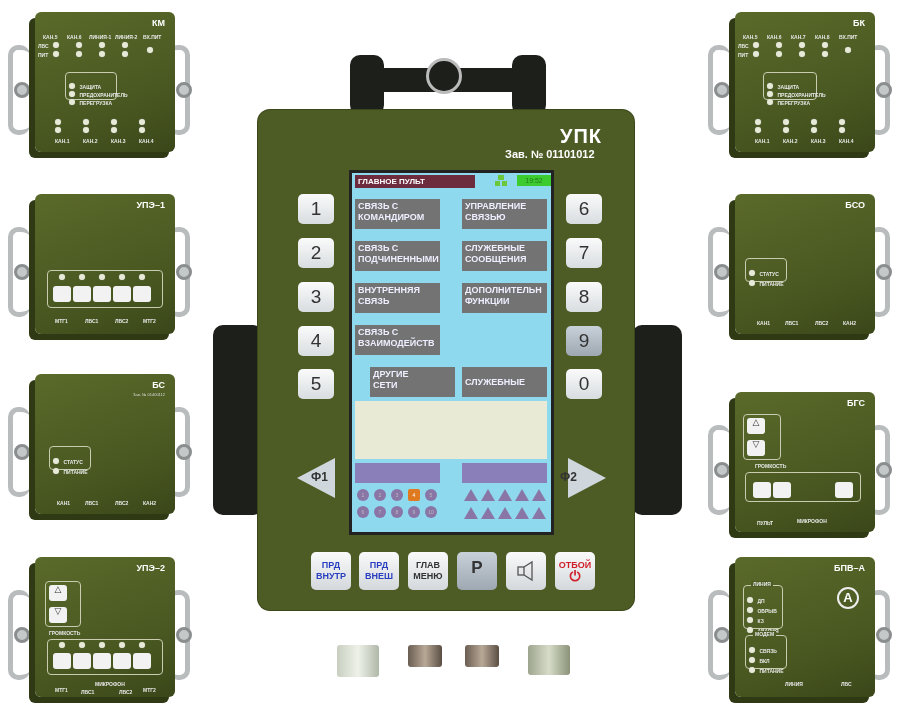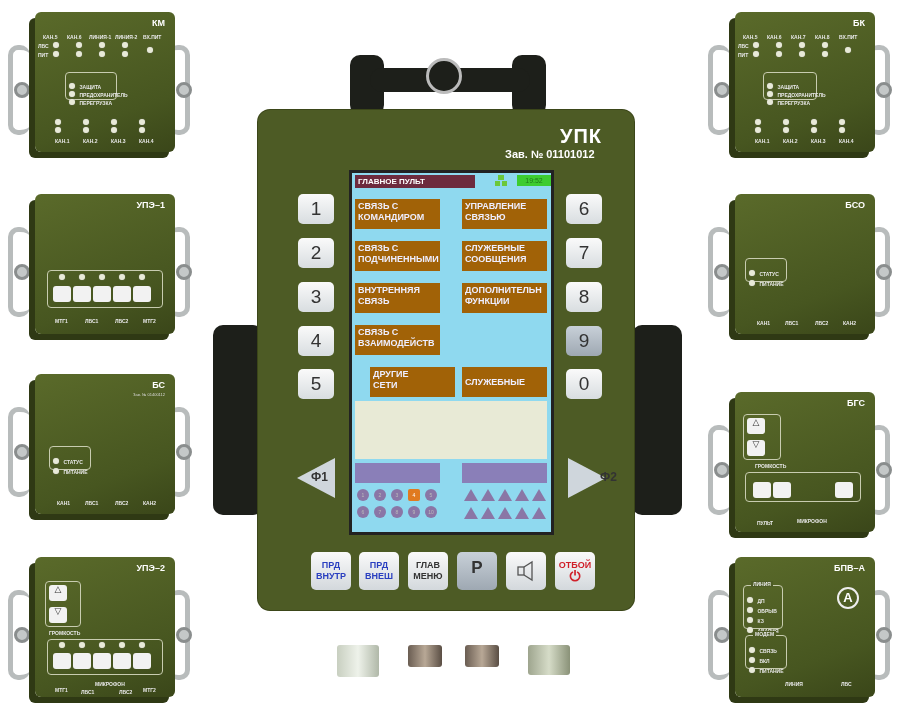--- a/index.html
+++ b/index.html
@@ -14,21 +14,21 @@
 .mod .sn{position:absolute;right:10px;top:18px;color:#ddd;font-size:4px}
 .lbl{position:absolute;color:#e8e8e8;font-size:5px;font-weight:bold}
 .led{display:inline-block;width:6px;height:6px;border-radius:50%;background:#e8ead8;box-shadow:0 0 1px #999}
 .panel{position:absolute;border:1px solid #c8ccb0;border-radius:4px}
 .mbtn{position:absolute;width:18px;height:16px;background:#f2f2f2;border-radius:3px;font-size:3px;color:#333;text-align:center;line-height:8px}
 .ctr{position:absolute;left:258px;top:110px;width:376px;height:500px;background:#4d5b25;border-radius:12px;box-shadow:0 0 0 1px #3b4619}
 .hdl{position:absolute;background:#1d1f1a;border-radius:10px}
 .keys .k{position:absolute;width:36px;height:30px;background:linear-gradient(#fafafa,#d8dde0);border-radius:5px;font-size:19px;color:#333;text-align:center;line-height:30px}
 .screen{position:absolute;left:349px;top:170px;width:205px;height:365px;background:#8fd9ef;border:3px solid #222}
 .hdr{position:absolute;left:3px;top:2px;width:120px;height:13px;background:#6d2b3e;color:#fff;font-size:8px;font-weight:bold;padding-left:3px;line-height:13px}
-.tile{position:absolute;background:#a16207;color:#eef;font-size:9px;font-weight:bold;line-height:11px;padding:2px 3px}
+.tile{position:absolute;background:#737373;color:#eef;font-size:9px;font-weight:bold;line-height:11px;padding:2px 3px}
 .circ{position:absolute;width:12px;height:12px;border-radius:50%;background:#8a76a6;color:#bbb;font-size:5px;text-align:center;line-height:12px}
 .tri{position:absolute;width:0;height:0;border-left:7px solid transparent;border-right:7px solid transparent;border-bottom:12px solid #8a76a6}
 .bb{position:absolute;top:552px;width:40px;height:38px;background:linear-gradient(#fafafa,#d3d8dc);border-radius:5px;text-align:center;font-size:9px;line-height:11px;padding-top:8px;font-weight:bold}
 .port{position:absolute;color:#fff;font-size:11px;font-weight:bold;letter-spacing:1px}
 </style>
 </head>
 <body>
 
 <div class="mod" style="left:0;top:0">
   <div class="rail l"></div>
@@ -287,21 +287,21 @@
   <div class="k" style="left:298px;top:369px">5</div>
   <div class="k" style="left:566px;top:194px">6</div>
   <div class="k" style="left:566px;top:238px">7</div>
   <div class="k" style="left:566px;top:282px">8</div>
   <div class="k" style="left:566px;top:326px;background:linear-gradient(#c8d0d8,#9ea8b2)">9</div>
   <div class="k" style="left:566px;top:369px">0</div>
 </div>
 <div style="position:absolute;left:297px;top:458px;width:0;height:0;border-top:20px solid transparent;border-bottom:20px solid transparent;border-right:38px solid #cfd6dc"></div>
 <div style="position:absolute;left:311px;top:470px;font-size:12px;font-weight:bold;color:#333">Ф1</div>
 <div style="position:absolute;left:568px;top:458px;width:0;height:0;border-top:20px solid transparent;border-bottom:20px solid transparent;border-left:38px solid #cfd6dc"></div>
-<div style="position:absolute;left:600px;top:470px;font-size:12px;font-weight:bold;color:#333">Ф2</div>
+<div style="position:absolute;left:560px;top:470px;font-size:12px;font-weight:bold;color:#333">Ф2</div>
 
 <div class="screen">
   <div class="hdr">ГЛАВНОЕ ПУЛЬТ</div>
   <div style="position:absolute;left:146px;top:2px;width:6px;height:5px;background:#6cc83a"></div>
   <div style="position:absolute;left:143px;top:8px;width:5px;height:5px;background:#6cc83a"></div>
   <div style="position:absolute;left:150px;top:8px;width:5px;height:5px;background:#6cc83a"></div>
   <div style="position:absolute;left:165px;top:2px;width:34px;height:11px;background:#3dcc30;color:#1f7a1a;font-size:7px;text-align:center;line-height:11px">19:52</div>
 
   <div class="tile" style="left:3px;top:26px;width:85px;height:30px">
       <div>СВЯЗЬ С</div>

